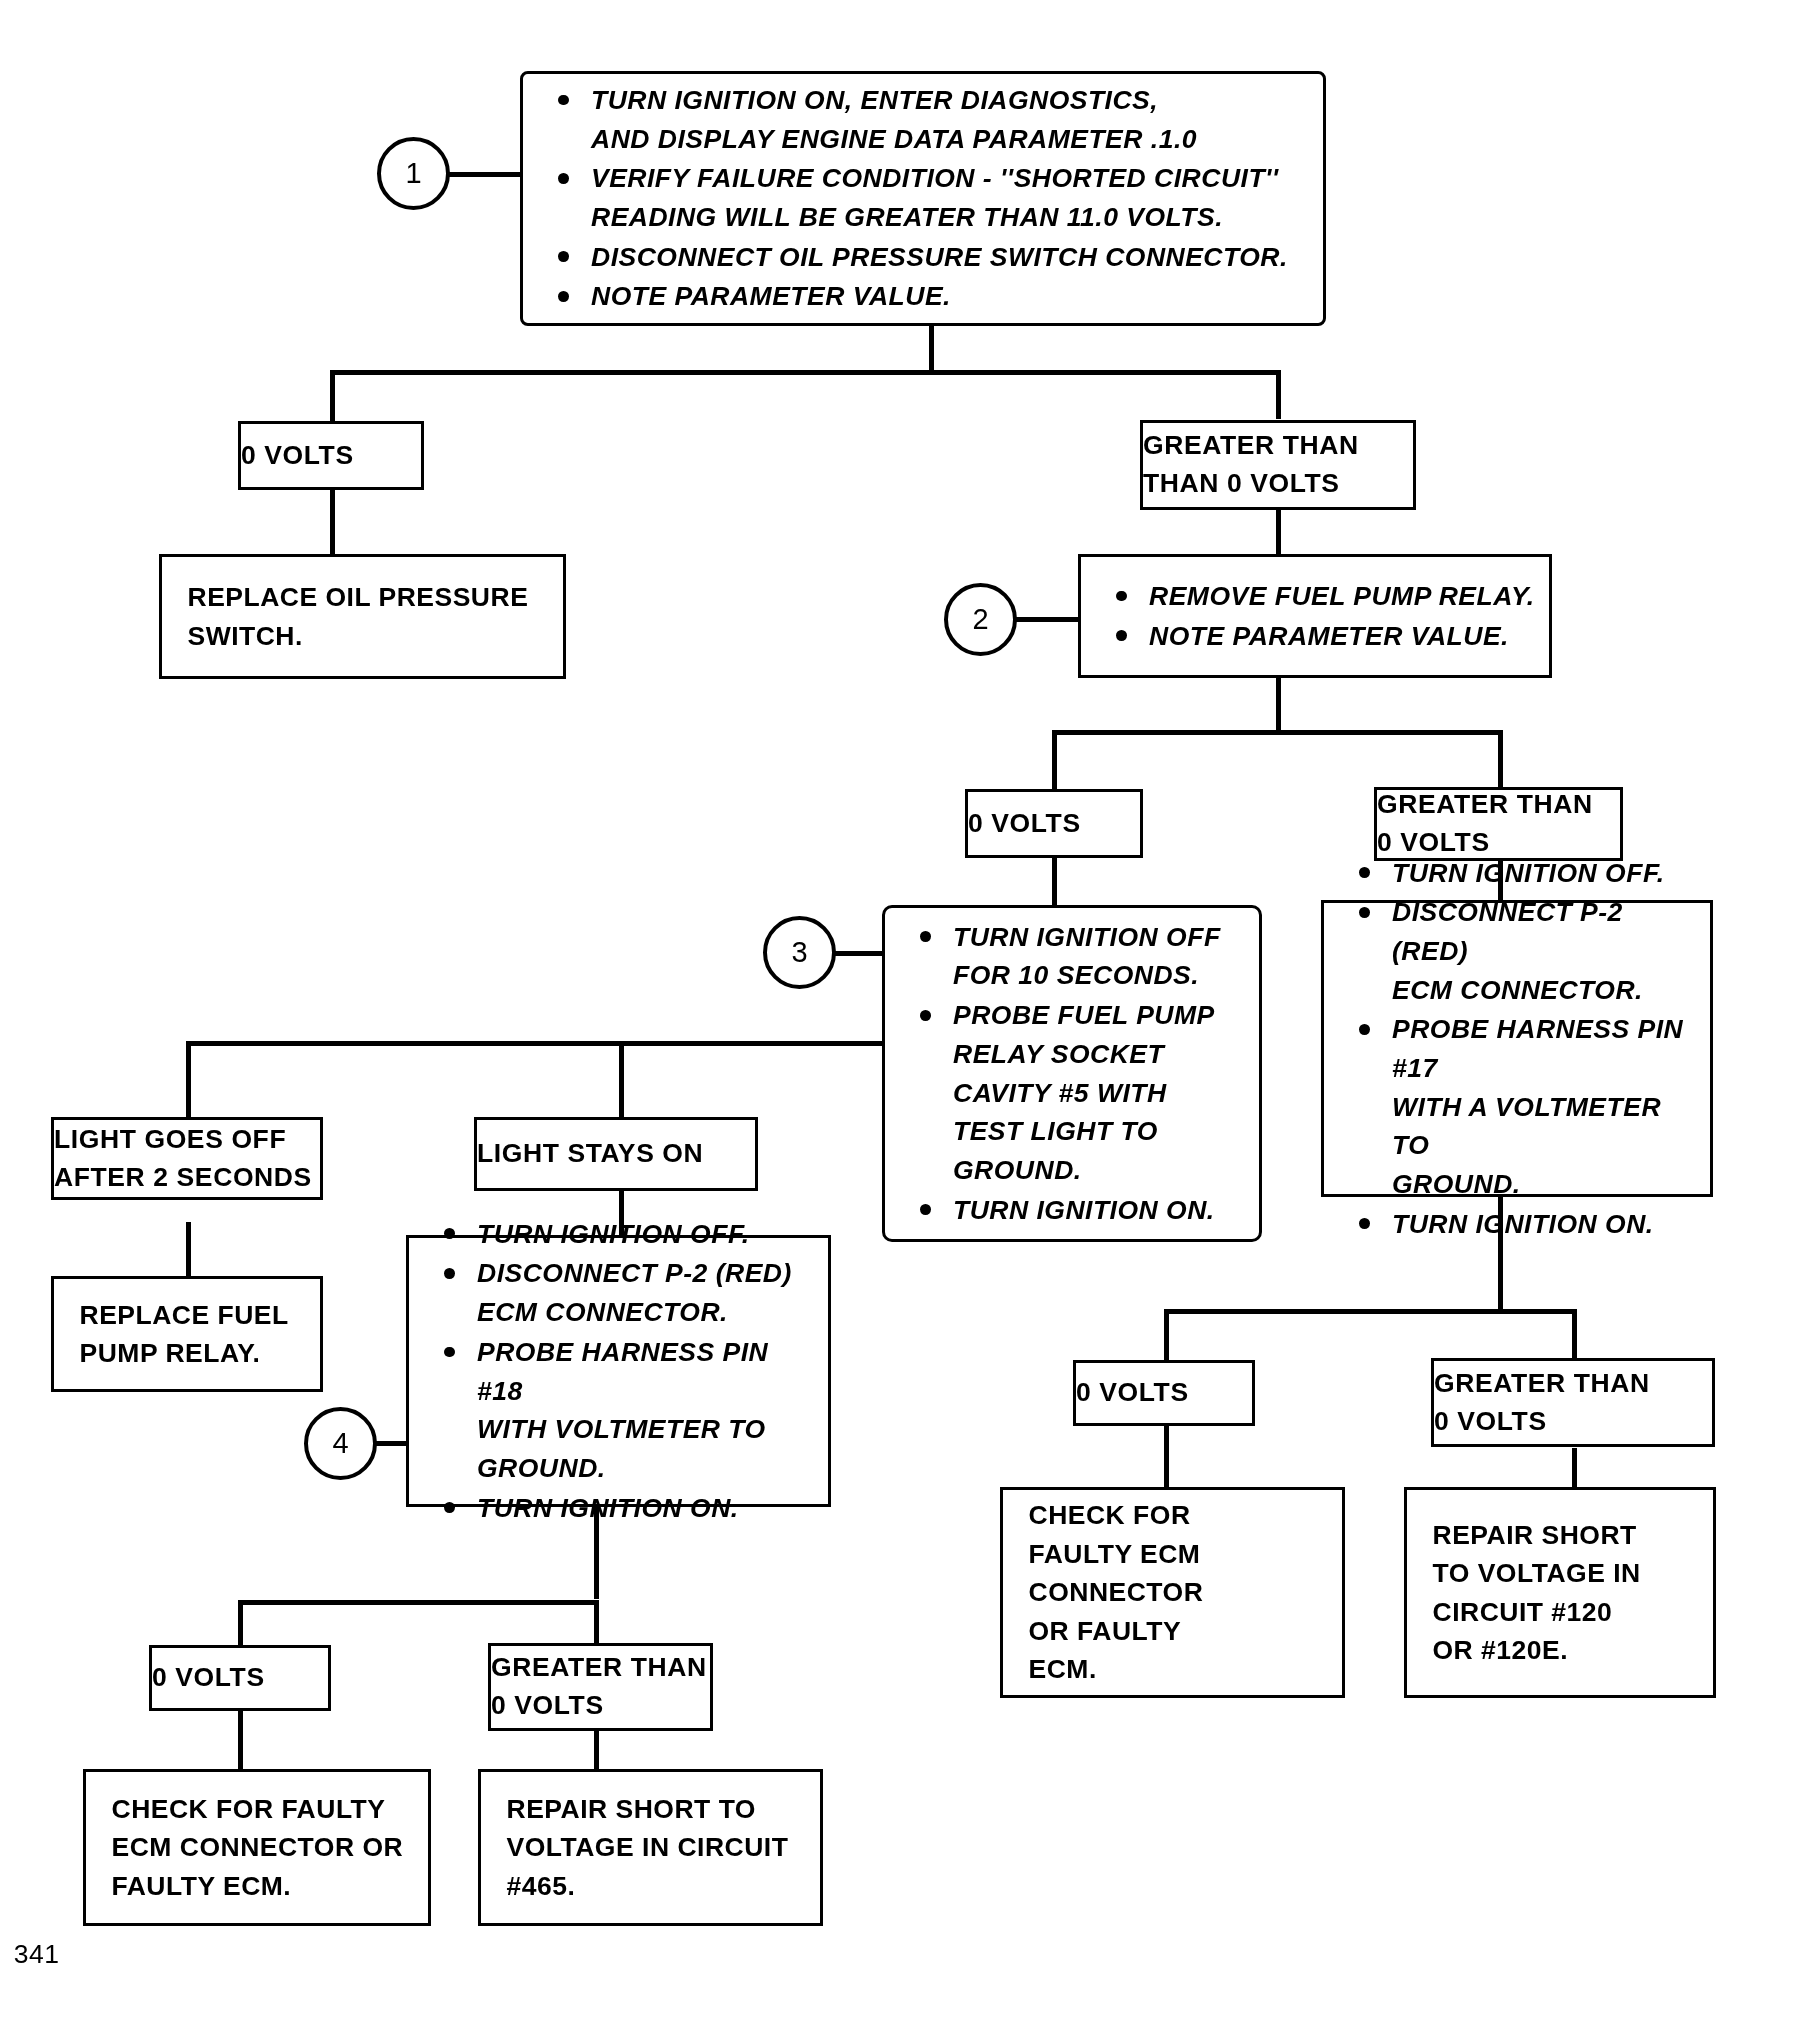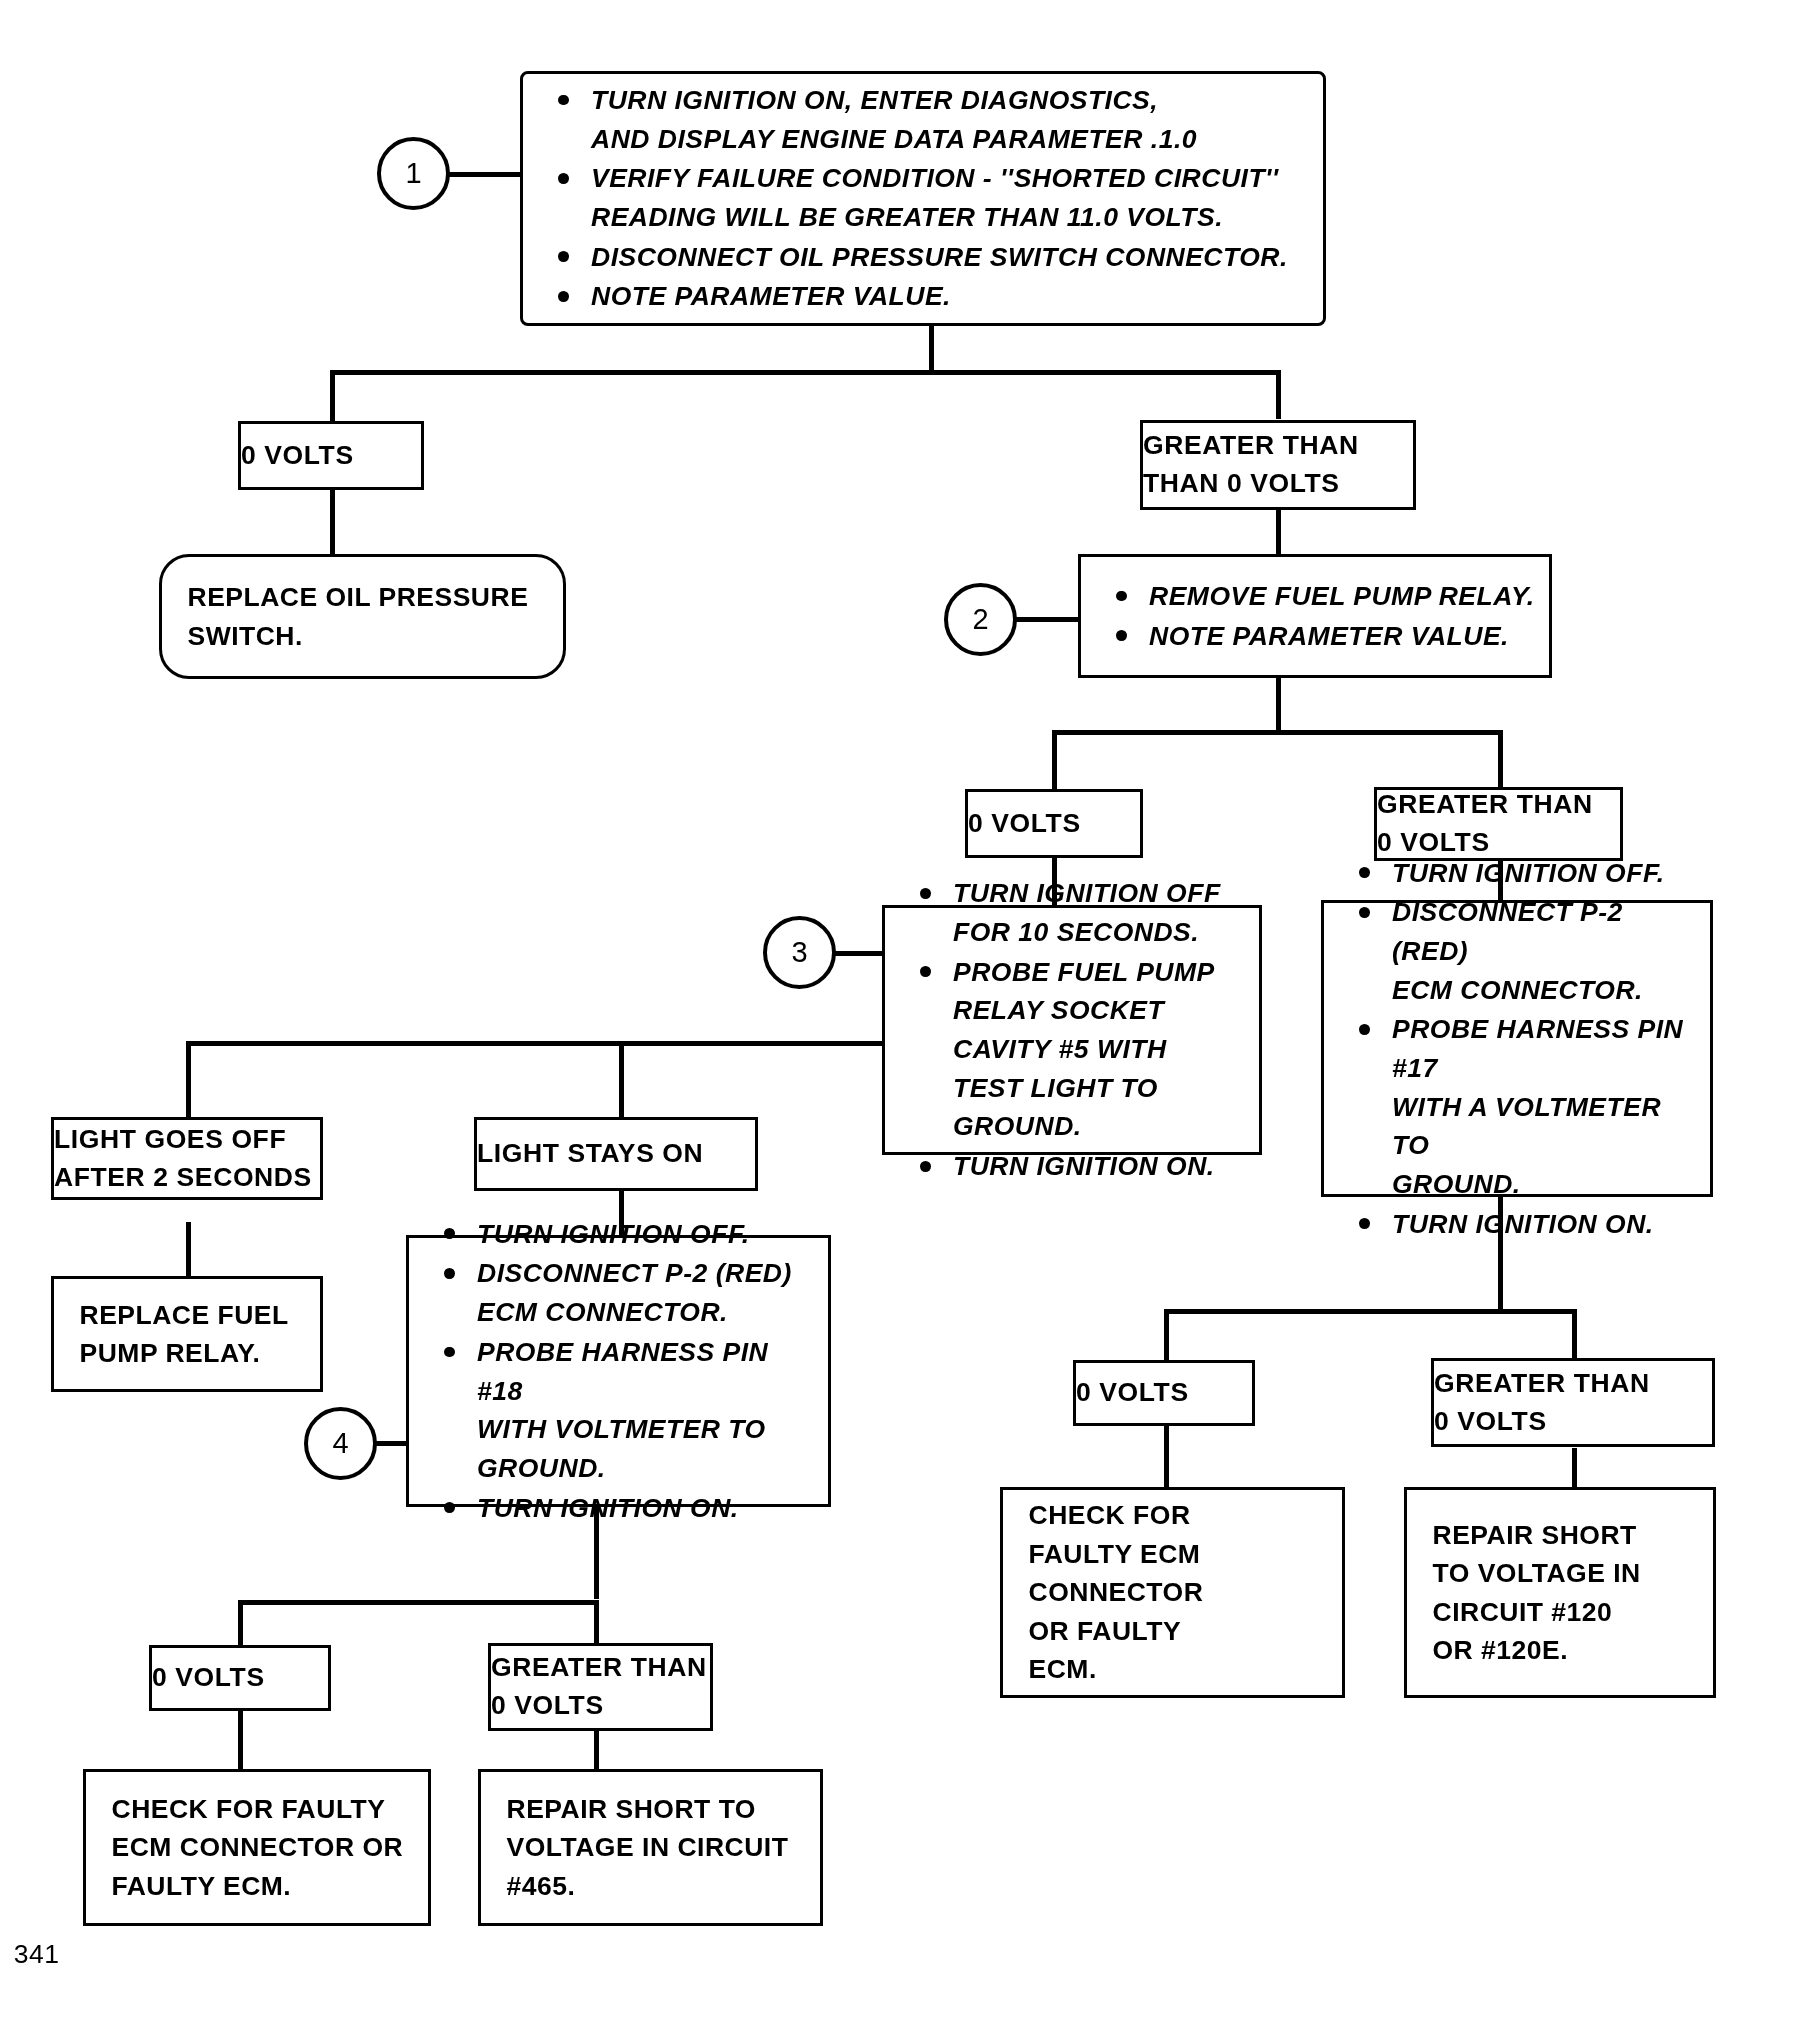--- a/index.html
+++ b/index.html
@@ -193,42 +193,42 @@
 
   <div class="node" style="left:238px; top:421px; width:186px; height:69px;">
     <div class="node-label">0 VOLTS</div>
   </div>
 
   <div class="node" style="left:1140px; top:420px; width:276px; height:90px;">
     <div class="node-label">GREATER THAN
 THAN 0 VOLTS</div>
   </div>
 
-  <div class="node" style="left:159px; top:554px; width:407px; height:125px;border-radius:30px;">
+  <div class="node" style="left:159px; top:554px; width:407px; height:125px;">
     <div class="node-text">REPLACE OIL PRESSURE
 SWITCH.</div>
   </div>
 
   <div class="node" style="left:1078px; top:554px; width:474px; height:124px; padding:9.8px 0;">
     <ul class="bullets">
       <li>REMOVE FUEL PUMP RELAY.</li>
       <li>NOTE PARAMETER VALUE.</li>
     </ul>
   </div>
 
   <div class="node" style="left:965px; top:789px; width:178px; height:69px;">
     <div class="node-label">0 VOLTS</div>
   </div>
 
   <div class="node" style="left:1374px; top:787px; width:249px; height:74px;">
     <div class="node-label">GREATER THAN
 0 VOLTS</div>
   </div>
 
-  <div class="node" style="left:882px; top:905px; width:380px; height:250px; padding:11.8px 0;">
+  <div class="node" style="left:882px; top:905px; width:380px; height:337px; padding:11.8px 0;border-radius:10px;">
     <ul class="bullets">
       <li>TURN IGNITION OFF
 FOR 10 SECONDS.</li>
       <li>PROBE FUEL PUMP
 RELAY SOCKET
 CAVITY  #5  WITH
 TEST LIGHT TO
 GROUND.</li>
       <li>TURN IGNITION ON.</li>
     </ul>

